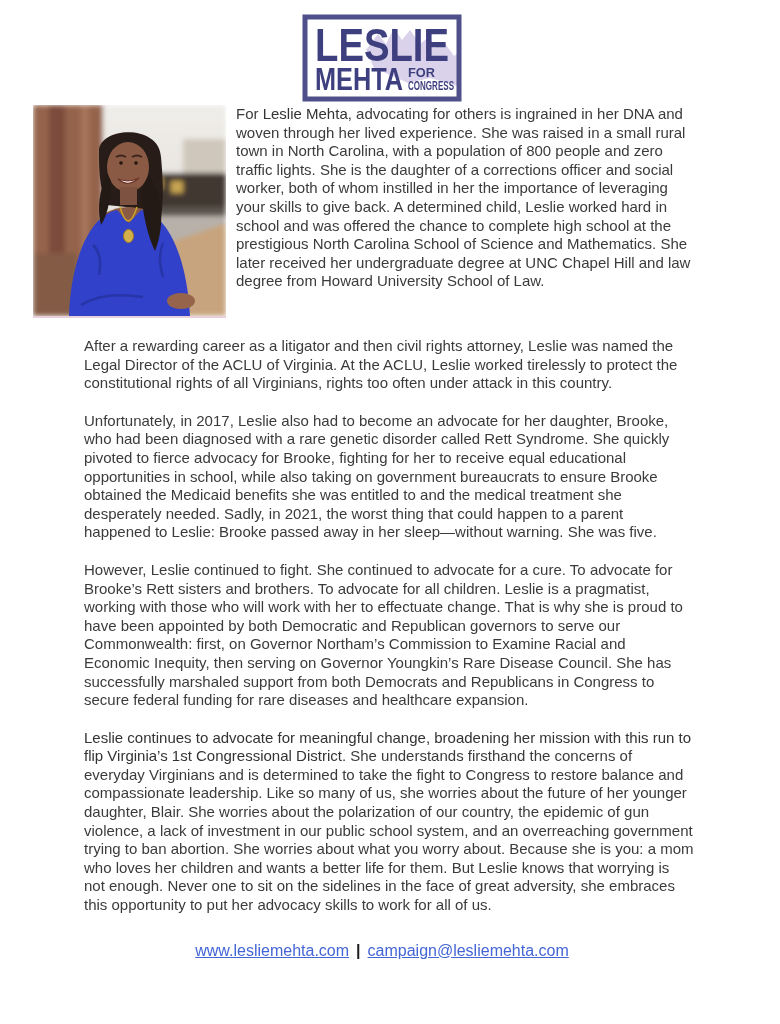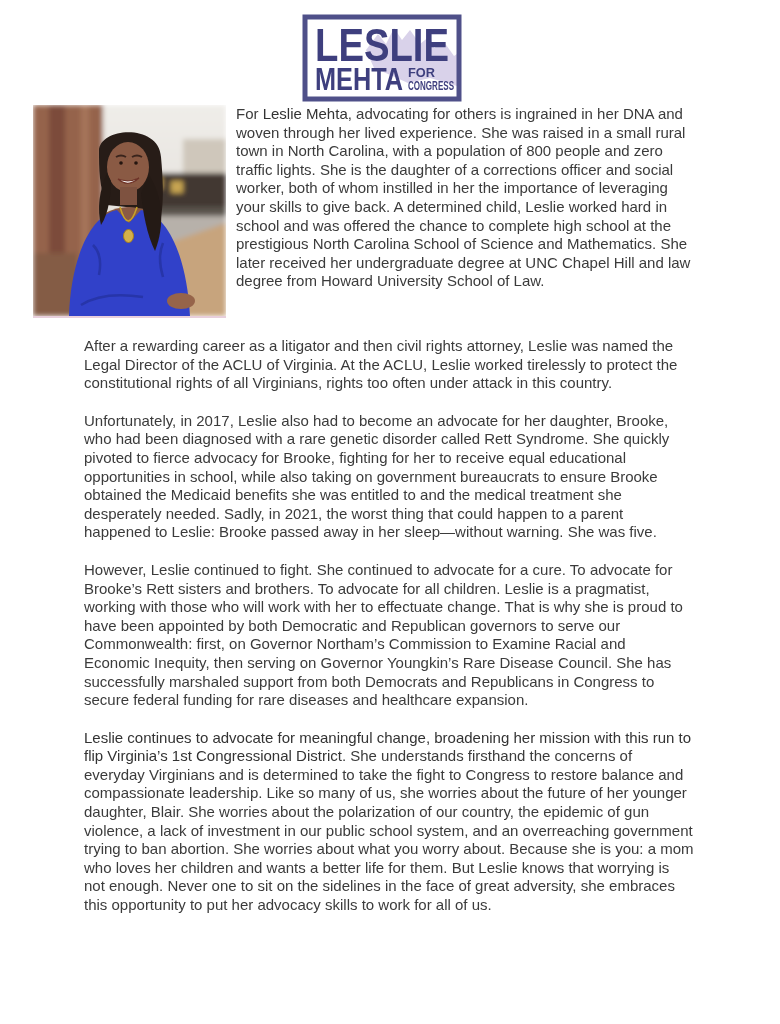--- a/index.html
+++ b/index.html
@@ -112,14 +112,17 @@
     <p class="copy intro-text"><span>For </span><strong>Leslie Mehta</strong><span>, advocating for others is ingrained in her DNA and woven through her lived experience. She was raised in a small rural town in North Carolina, with a population of 800 people and zero traffic lights. She is the daughter of a corrections officer and social worker, both of whom instilled in her the importance of leveraging your skills to give back. A determined child, Leslie worked hard in school and was offered the chance to complete high school at the prestigious North Carolina School of Science and Mathematics. She later received her undergraduate degree at UNC Chapel Hill and law degree from Howard University School of Law.</span></p>
   </section>
 
   <section class="body-copy">
     <p class="copy"><span>After a rewarding career as a litigator and then civil rights attorney, Leslie was named the Legal Director of the ACLU of Virginia. At the ACLU, Leslie worked tirelessly to protect the constitutional rights of all Virginians, rights too often under attack in this country.</span></p>
     <p class="copy"><span>Unfortunately, in 2017, Leslie also had to become an advocate for her daughter, Brooke, who had been diagnosed with a rare genetic disorder called Rett Syndrome. She quickly pivoted to fierce advocacy for Brooke, fighting for her to receive equal educational opportunities in school, while also taking on government bureaucrats to ensure Brooke obtained the Medicaid benefits she was entitled to and the medical treatment she desperately needed. Sadly, in 2021, the worst thing that could happen to a parent happened to Leslie: Brooke passed away in her sleep—without warning. She was five.</span></p>
     <p class="copy"><span>However, Leslie continued to fight. She continued to advocate for a cure. To advocate for Brooke’s Rett sisters and brothers. To advocate for all children. Leslie is a pragmatist, working with those who will work with her to effectuate change. That is why she is proud to have been appointed by both Democratic and Republican governors to serve our Commonwealth: first, on Governor Northam’s Commission to Examine Racial and Economic Inequity, then serving on Governor Youngkin’s Rare Disease Council. She has successfully marshaled support from both Democrats and Republicans in Congress to secure federal funding for rare diseases and healthcare expansion.</span></p>
     <p class="copy"><strong>Leslie continues to advocate for meaningful change, broadening her mission with this run to flip Virginia’s 1st Congressional District</strong><span>. She understands firsthand the concerns of everyday Virginians and is determined to take the fight to Congress to restore balance and compassionate leadership. Like so many of us, she worries about the future of her younger daughter, Blair. She worries about the polarization of our country, the epidemic of gun violence, a lack of investment in our public school system, and an overreaching government trying to ban abortion. She worries about what you worry about. Because she is you: a mom who loves her children and wants a better life for them. But Leslie knows that worrying is not enough. Never one to sit on the sidelines in the face of great adversity, she embraces this opportunity to put her advocacy skills to work for all of us.</span></p>
   </section>
 
+  <footer class="contact-footer">
+    <a href="#">www.lesliemehta.com</a><span class="sep">|</span><a href="#">campaign@lesliemehta.com</a>
+  </footer>
 
 </div>
 
 </body></html>

